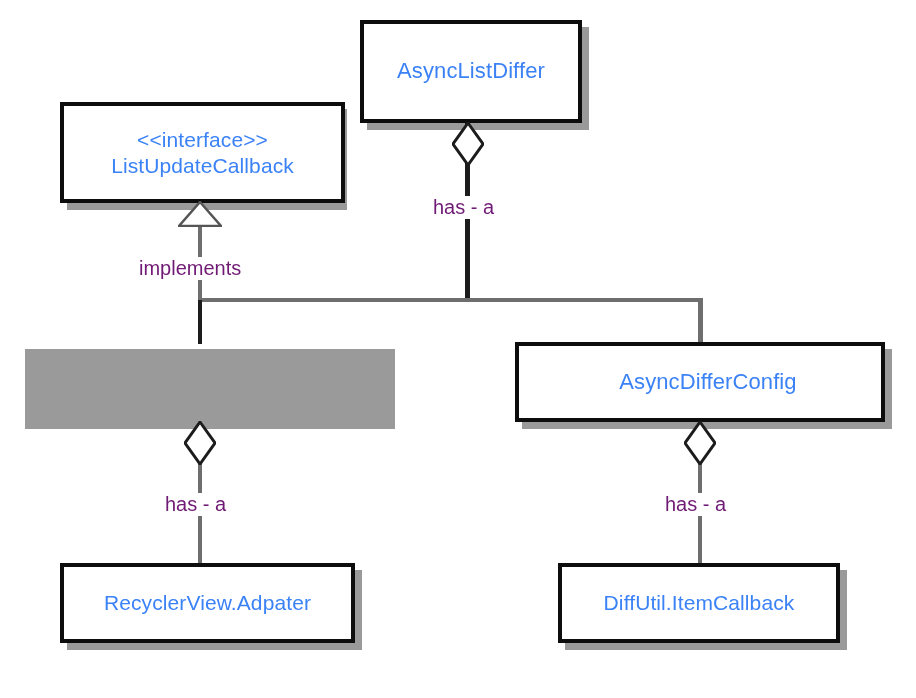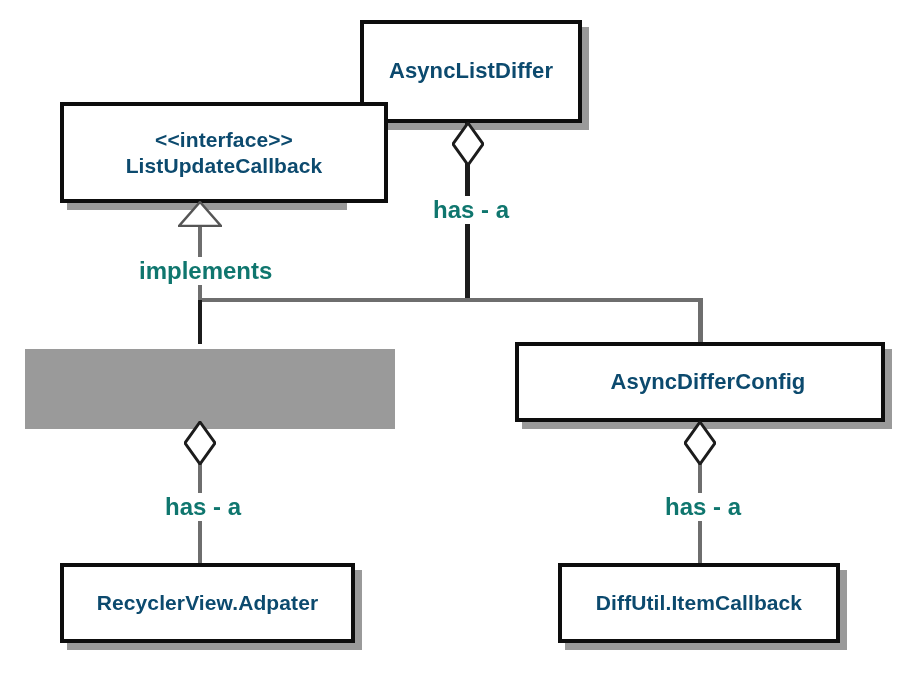--- a/index.html
+++ b/index.html
@@ -22,48 +22,47 @@
     box-sizing: border-box;
     background: #ffffff;
     border: 4px solid #0d0d0d;
     display: flex;
     align-items: center;
     justify-content: center;
     text-align: center;
     z-index: 5;
   }
   .uml-box .box-label {
-    font-weight: bold;
-    color: #0c4a6e;
+    font-weight: normal;
+    color: #3b82f6;
     line-height: 1.22;
     letter-spacing: 0.1px;
     white-space: pre-line;
   }
   .shadow {
     position: absolute;
     background: #9a9a9a;
     z-index: 1;
   }
   .edge {
     position: absolute;
     background: #6e6e6e;
     z-index: 2;
   }
   .edge.dark {
     background: #1c1c1c;
   }
   .edge-label {
     position: absolute;
-    font-size: 24px;
-    color: #0f766e;
+    font-size: 20px;
+    color: #701a75;
     background: #ffffff;
     padding: 0 5px;
     white-space: nowrap;
     z-index: 6;
-    font-weight: bold;
   }
   .marker {
     position: absolute;
     z-index: 7;
   }
   .marker svg { display: block; }
 </style>
 </head>
 <body>
 
@@ -119,21 +118,21 @@
   <div class="edge-label" style="left:428px; top:196px;">has - a</div>
 
   <div class="edge-label" style="left:160px; top:493px;">has - a</div>
 
   <div class="edge-label" style="left:660px; top:493px;">has - a</div>
 
   <div class="uml-box" style="left:360px; top:20px; width:222px; height:103px;">
     <span class="box-label" style="font-size:22px;">AsyncListDiffer</span>
   </div>
 
-  <div class="uml-box" style="left:60px; top:102px; width:328px; height:101px;justify-content:center;">
+  <div class="uml-box" style="left:60px; top:102px; width:285px; height:101px;justify-content:center;">
     <span class="box-label" style="font-size:21px;">&lt;&lt;interface&gt;&gt;
 ListUpdateCallback</span>
   </div>
 
 
   <div class="uml-box" style="left:515px; top:342px; width:370px; height:80px;padding-left:16px;">
     <span class="box-label" style="font-size:22px;">AsyncDifferConfig</span>
   </div>
 
   <div class="uml-box" style="left:60px; top:563px; width:295px; height:80px;">

